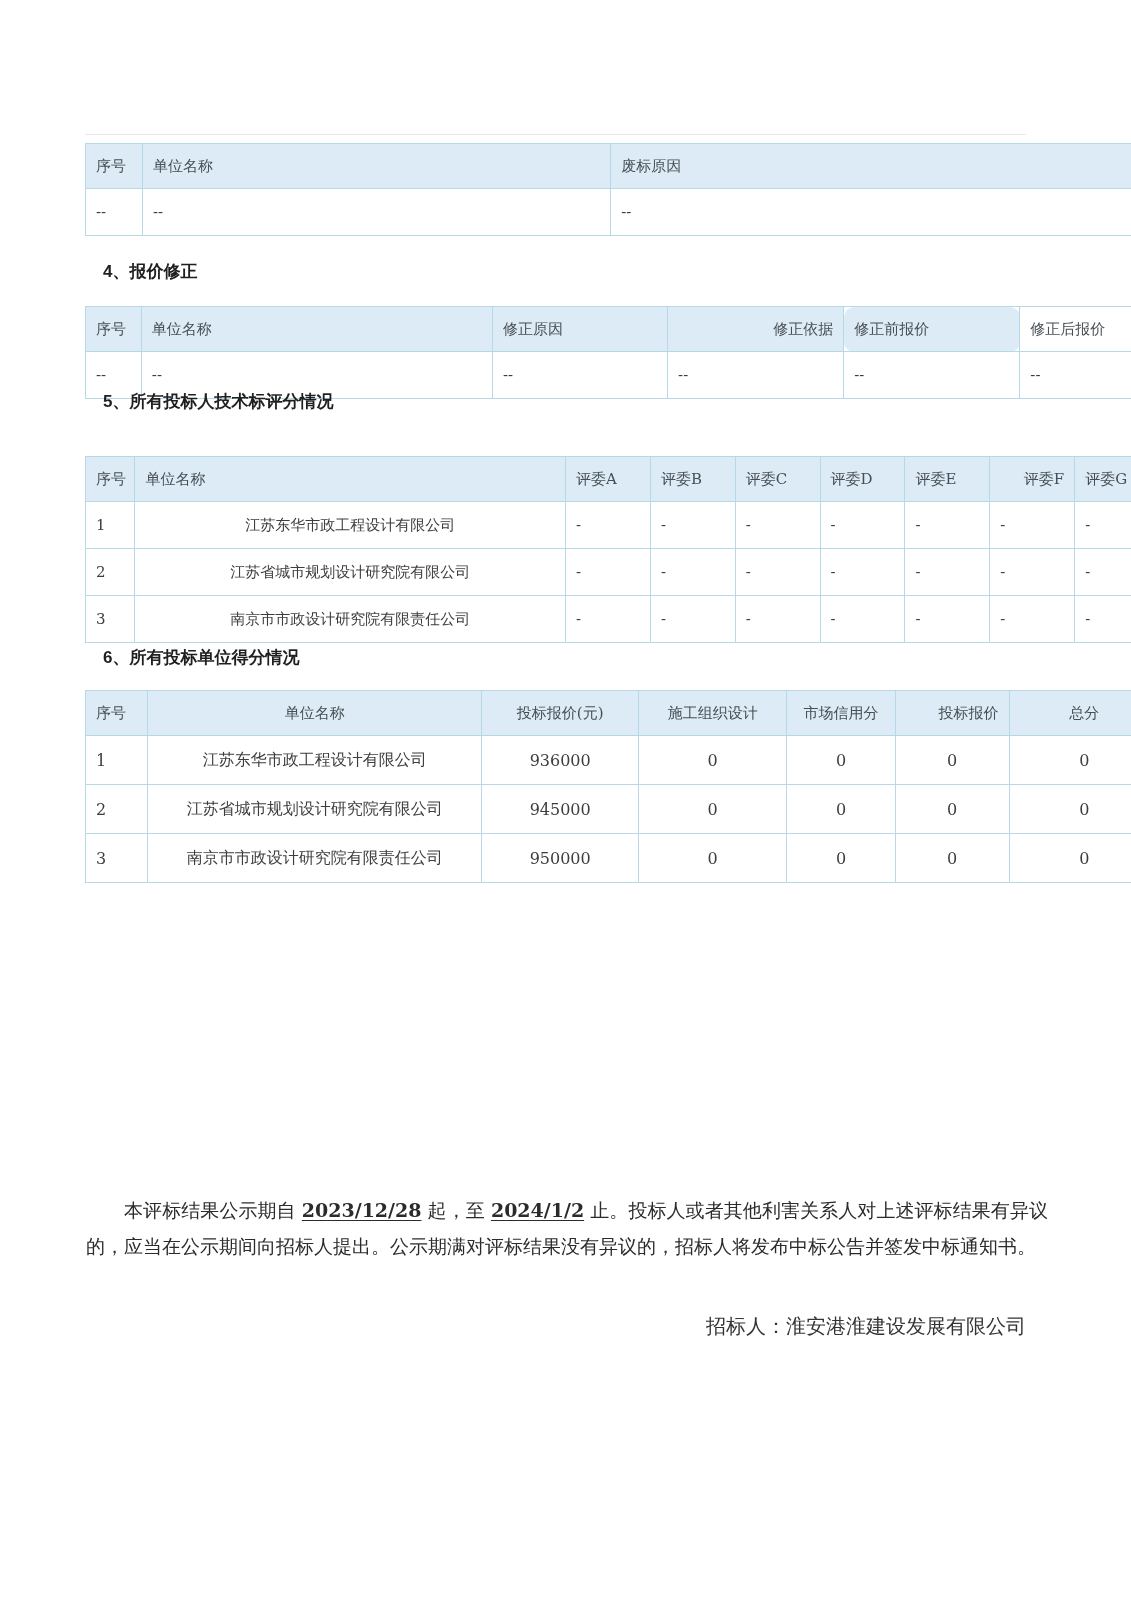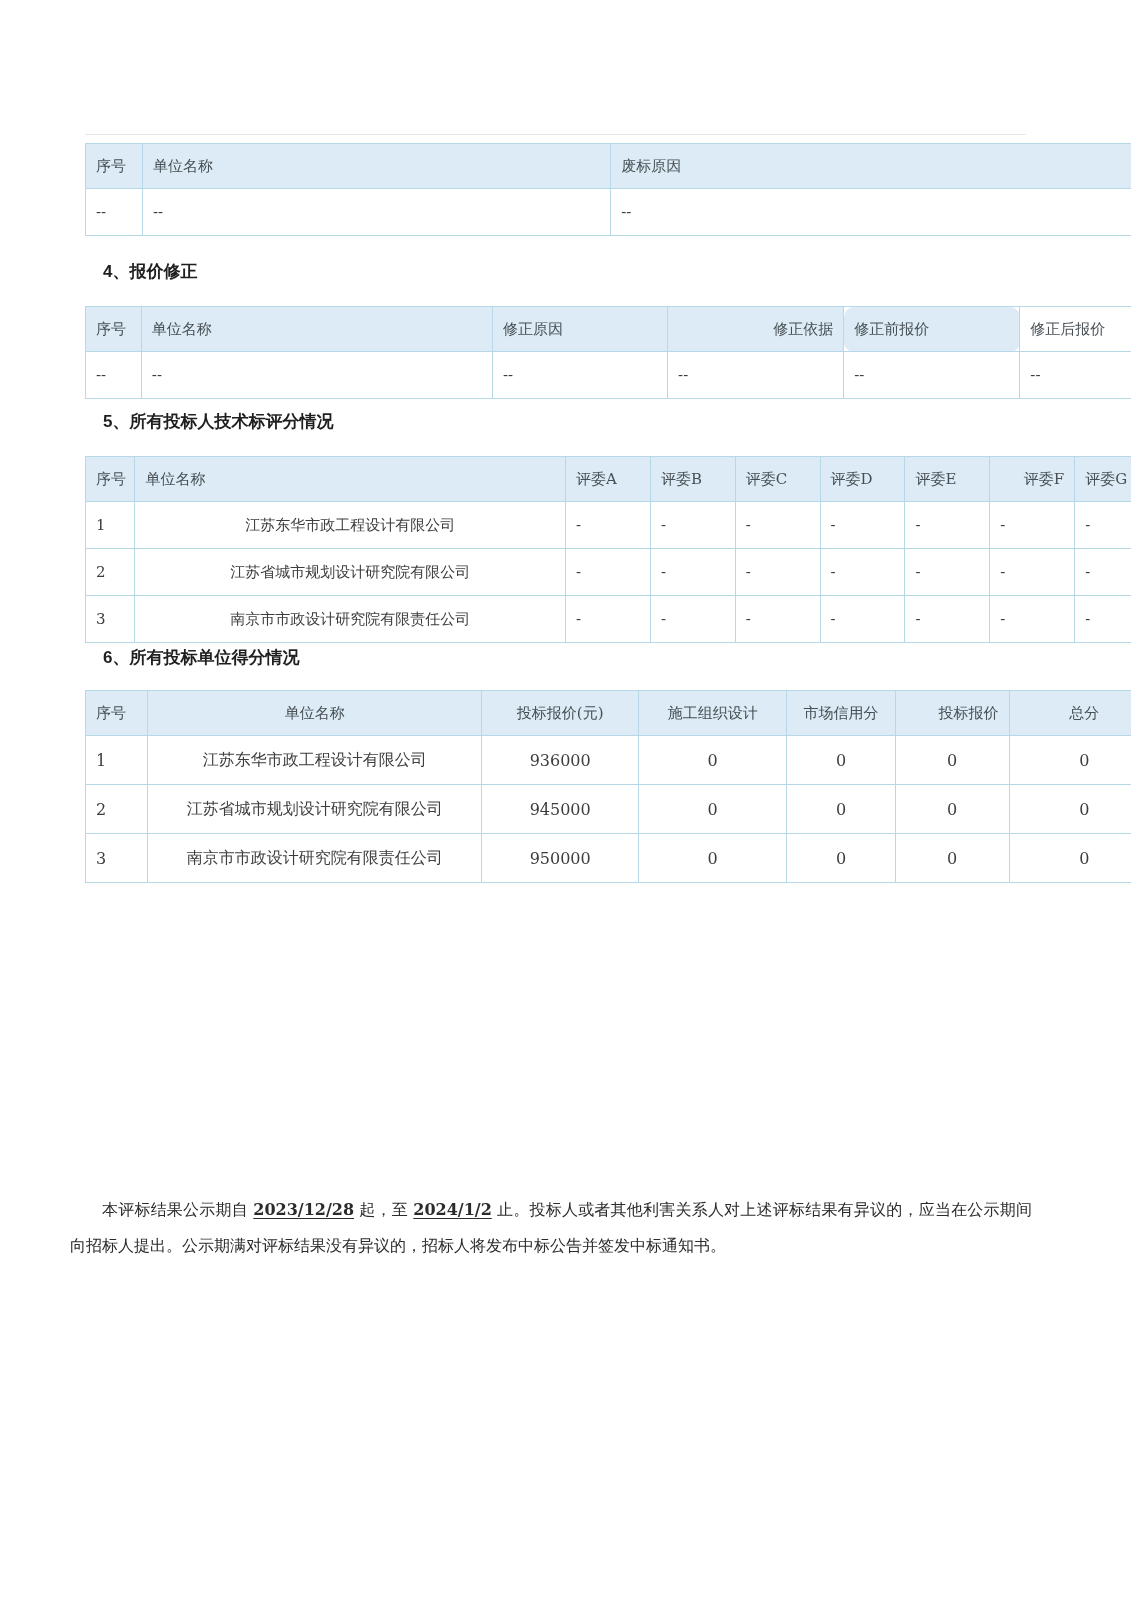--- a/index.html
+++ b/index.html
@@ -47,22 +47,22 @@
   .sec-h {
     left: 103px;
     font-family: "Liberation Sans", sans-serif;
     font-weight: bold;
     font-size: 17px;
     color: #1f1f1f;
     white-space: nowrap;
   }
   .ud { text-decoration: underline; text-underline-offset: 3px; }
   .para {
-    left: 70px; width: 962px;
-    font-size: 16px;
+    left: 86px; width: 962px;
+    font-size: 19px;
     line-height: 36px;
     color: #2b2b2b;
     text-align: justify;
     text-indent: 2em;
   }
   .para b { font-weight: bold; }
   .footer-line {
     left: 85px; width: 941px;
     text-align: right;
     font-size: 20px;
@@ -129,21 +129,21 @@
             <td style="text-align: left;">--</td>
             <td style="text-align: left;">--</td>
             <td style="text-align: left;">--</td>
             <td style="text-align: left;">--</td>
             <td style="text-align: left;">--</td>
           </tr>
         </tbody>
       </table>
   </div>
 
-  <div class="abs sec-h" style="top:410px">5、所有投标人技术标评分情况</div>
+  <div class="abs sec-h" style="top:390px">5、所有投标人技术标评分情况</div>
 
   <div class="abs tbl-wrap" style="top:456px">
     <table class="doc-table">
         <colgroup>
           <col style="width: 4.6%;">
           <col style="width: 40.1%;">
           <col style="width: 7.9%;">
           <col style="width: 7.9%;">
           <col style="width: 7.9%;">
           <col style="width: 7.9%;">
@@ -256,15 +256,16 @@
           </tr>
         </tbody>
       </table>
   </div>
 
 
   <div class="abs para" style="top:1192px">
     <span>本评标结果公示期自 </span><b class="ud">2023/12/28</b><span> 起，至 </span><b class="ud">2024/1/2</b><span> 止。投标人或者其他利害关系人对上述评标结果有异议的，应当在公示期间向招标人提出。公示期满对评标结果没有异议的，招标人将发布中标公告并签发中标通知书。</span>
   </div>
 
+  <div class="abs footer-line" style="top:1313px">招标人：淮安港淮建设发展有限公司</div>
 
 
 </div>
 
 </body></html>

